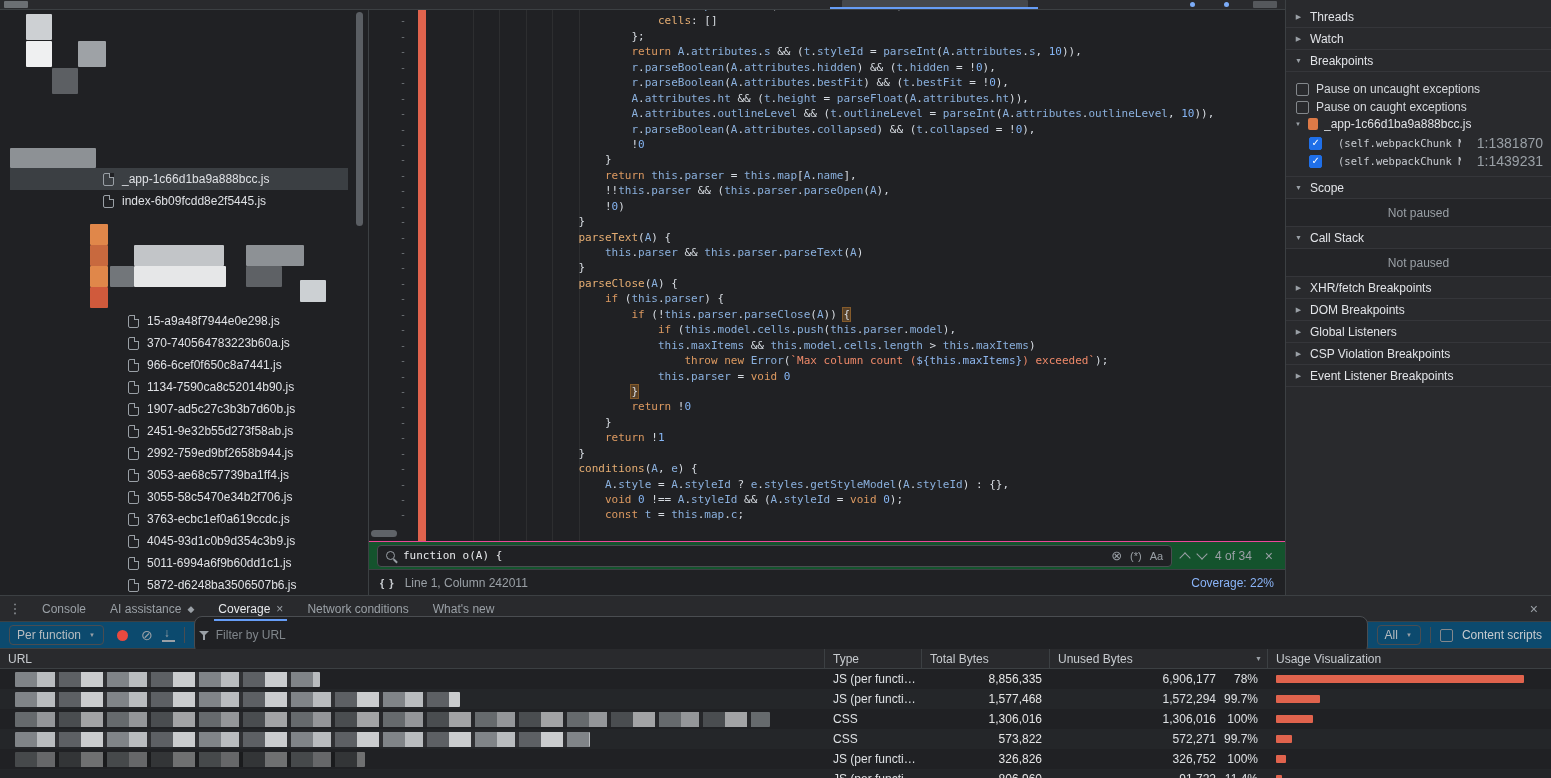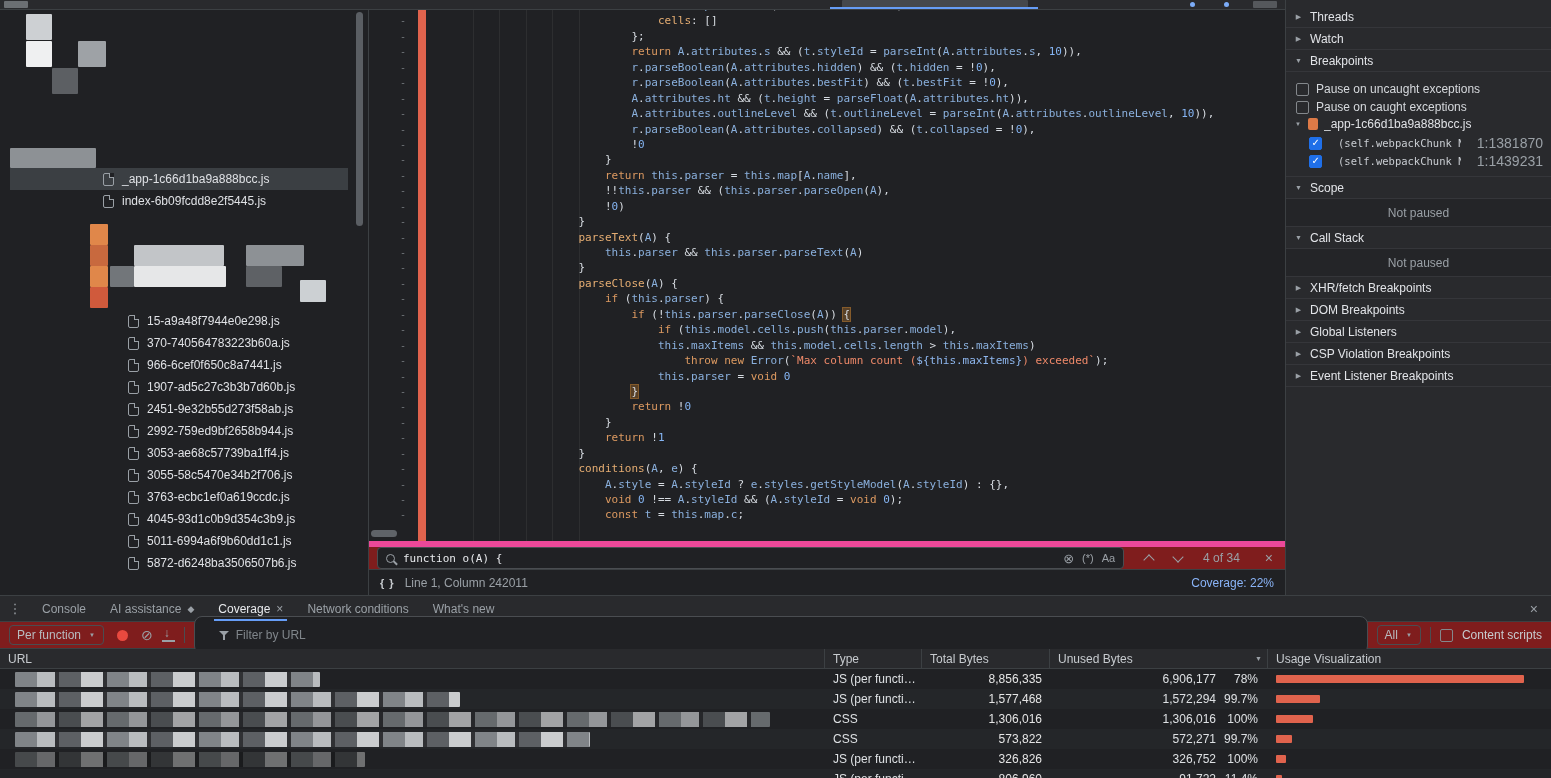--- a/index.html
+++ b/index.html
@@ -38,21 +38,21 @@
   .tk-kw{color:#dd9a61}
   .tk-def{color:#e5ad72}
   .tk-prop{color:#e5ad72}
   .tk-str{color:#ee8969}
   .tk-ipl{color:#8fb8f0}
   .tk-num{color:#86b6f5}
   .tk-id{color:#8ab0dd}
   .tk-brkt{background:rgba(217,140,50,.30);box-shadow:0 0 0 1px rgba(217,140,50,.55)}
   .hthumb{position:absolute;left:2px;bottom:4px;width:26px;height:7px;border-radius:4px;background:#5f6368;z-index:4}
   
-  .findbar{height:28px;flex:none;border-top:6px solid #ec4899;background:#7f1d1d;display:flex;align-items:center;padding:0 8px;gap:21px}
+  .findbar{height:28px;flex:none;border-top:1px solid #ec4899;background:#14532d;display:flex;align-items:center;padding:0 8px;gap:9px}
   .findbox{flex:1;height:22px;background:#202124;border:1px solid #4a4d51;border-radius:4px;display:flex;align-items:center;padding:0 8px;gap:8px;min-width:0}
   .mag{width:9px;height:9px;border:1.5px solid #9aa0a6;border-radius:50%;position:relative;flex:none}
   .mag::after{content:"";position:absolute;width:5px;height:1.5px;background:#9aa0a6;transform:rotate(45deg);right:-4px;bottom:-2px}
   .query{flex:1;font-family:"DejaVu Sans Mono",monospace;font-size:11px;color:#e8eaed;white-space:nowrap;overflow:hidden}
   .fb-ic{color:#9aa0a6;font-size:11px;flex:none}
   .fb-ic.circ{font-size:13px}
   .chev{width:8px;height:8px;border-right:1.5px solid #9aa0a6;border-bottom:1.5px solid #9aa0a6;flex:none}
   .chev.up{transform:rotate(-135deg);margin-top:4px}
   .chev.down{transform:rotate(45deg);margin-bottom:3px}
   .pos{color:#9aa0a6}
@@ -85,29 +85,29 @@
   .drawer{position:absolute;left:0;right:0;bottom:0;height:183px;border-top:1px solid #3c4043;background:#202124;display:flex;flex-direction:column}
   .dtabs{height:26px;flex:none;background:#292a2d;border-bottom:1px solid #3c4043;display:flex;align-items:center}
   .kebab{width:30px;text-align:center;color:#9aa0a6;font-size:13px}
   .dtab-list{display:flex;height:100%}
   .dtab{height:100%;display:flex;align-items:center;padding:0 12px;color:#9aa0a6;gap:6px;position:relative;white-space:nowrap}
   .dtab.active{color:#e8eaed}
   .dtab.active::after{content:"";position:absolute;left:8px;right:8px;bottom:0;height:2px;background:#669df6}
   .dtab .spark{font-size:9px;color:#9aa0a6}
   .dtab .tx{color:#9aa0a6;font-size:12px}
   .dclose{margin-left:auto;padding:0 13px;color:#9aa0a6;font-size:14px}
-  .ctoolbar{height:27px;flex:none;background:#7f1d1d;border-bottom:1px solid #3c4043;display:flex;align-items:center;gap:9px;padding:0 9px}
+  .ctoolbar{height:27px;flex:none;background:#0c4a6e;border-bottom:1px solid #3c4043;display:flex;align-items:center;gap:9px;padding:0 9px}
   .select{display:flex;align-items:center;gap:7px;height:20px;padding:0 7px;border:1px solid #4a4d51;border-radius:4px;color:#b8bcc0;white-space:nowrap}
   .rec{width:11px;height:11px;border-radius:50%;background:#e8493f;flex:none;margin:0 4px}
   .tool-ic{color:#9aa0a6;font-size:14px;flex:none}
   .dlwrap{position:relative;width:13px;height:13px;flex:none}
   .dlarrow{position:absolute;left:2px;top:-3px;color:#9aa0a6;font-size:12px}
   .dlwrap::after{content:"";position:absolute;left:0;bottom:0;width:13px;height:1.5px;background:#9aa0a6}
   .vsep{width:1px;height:16px;background:#4a4d51;flex:none}
-  .filterbox{flex:1;height:38px;border:1px solid #4a4d51;border-radius:8px;background:#202124;display:flex;align-items:center;gap:7px;padding:0 24px;min-width:0}
+  .filterbox{flex:1;height:38px;border:1px solid #4a4d51;border-radius:8px;background:#202124;display:flex;align-items:center;gap:7px;padding:0 4px;min-width:0}
   .funnel{position:relative;width:10px;height:10px;flex:none}
   .funnel::before{content:"";position:absolute;top:1px;left:0;border-left:5px solid transparent;border-right:5px solid transparent;border-top:5px solid #9aa0a6}
   .funnel::after{content:"";position:absolute;top:5px;left:4px;width:2px;height:5px;background:#9aa0a6}
   .ph{color:#80868b}
   .cb-lab2{color:#c7cbcf;white-space:nowrap}
   
   .thead{display:grid;grid-template-columns:1fr 97px 128px 218px 283px;height:20px;flex:none;background:#292a2d;border-bottom:1px solid #3c4043;color:#c7cbcf}
   .th{display:flex;align-items:center;padding:0 8px;border-right:1px solid #3c4043;position:relative;white-space:nowrap;overflow:hidden}
   .th:last-child{border-right:none}
   .sortcar{position:absolute;right:5px;font-size:7px;color:#9aa0a6}
@@ -184,20 +184,24 @@
               <div class="frow deep">
     <span class="fic"></span>
     <span class="fname">370-740564783223b60a.js</span>
   </div>
               <div class="frow deep">
     <span class="fic"></span>
     <span class="fname">966-6cef0f650c8a7441.js</span>
   </div>
               <div class="frow deep">
     <span class="fic"></span>
+    <span class="fname">1134-7590ca8c52014b90.js</span>
+  </div>
+              <div class="frow deep">
+    <span class="fic"></span>
     <span class="fname">1907-ad5c27c3b3b7d60b.js</span>
   </div>
               <div class="frow deep">
     <span class="fic"></span>
     <span class="fname">2451-9e32b55d273f58ab.js</span>
   </div>
               <div class="frow deep">
     <span class="fic"></span>
     <span class="fname">2992-759ed9bf2658b944.js</span>
   </div>

